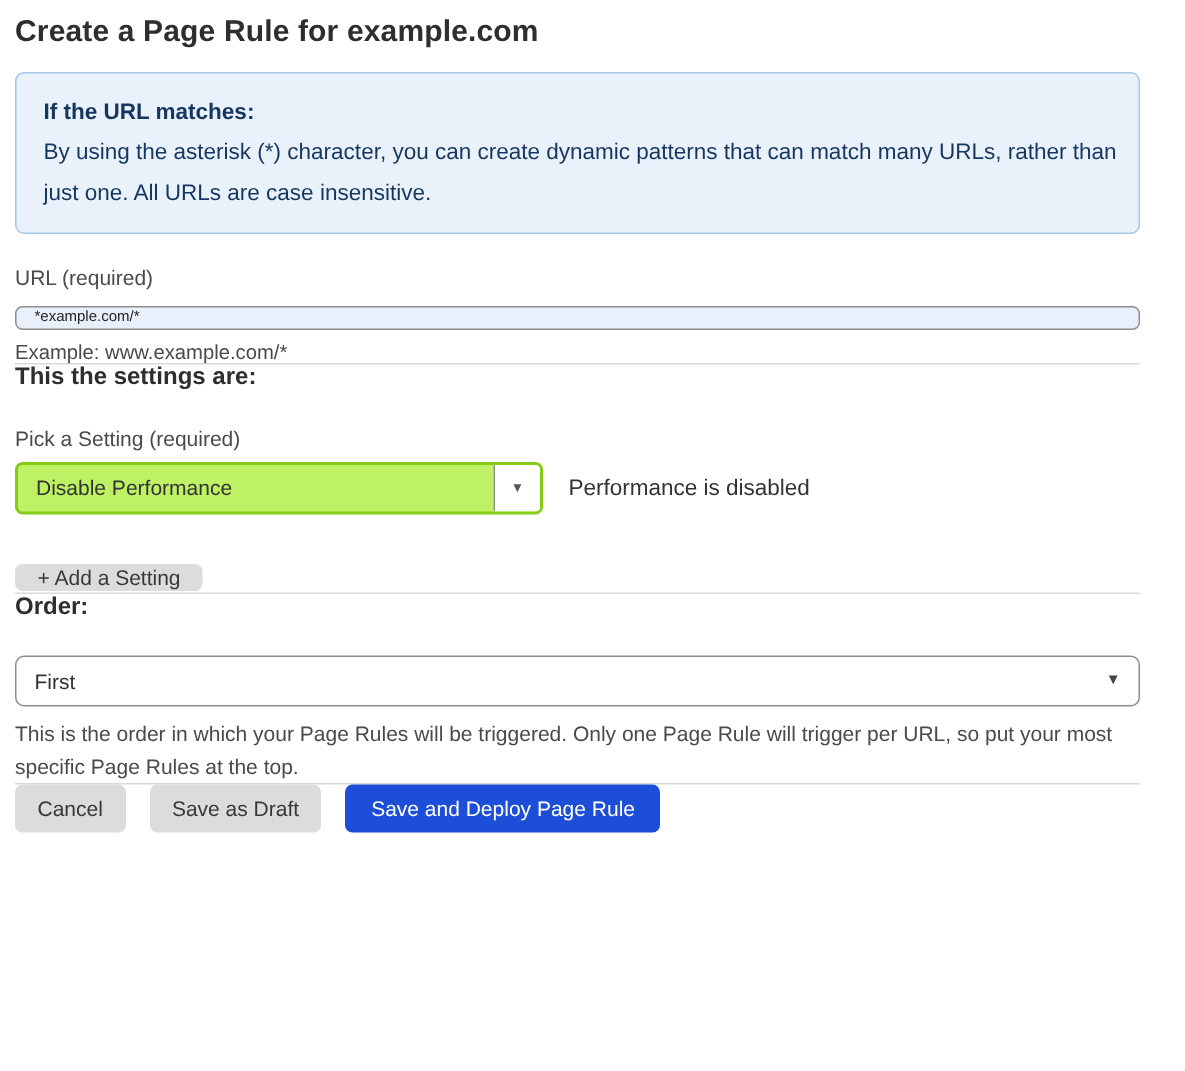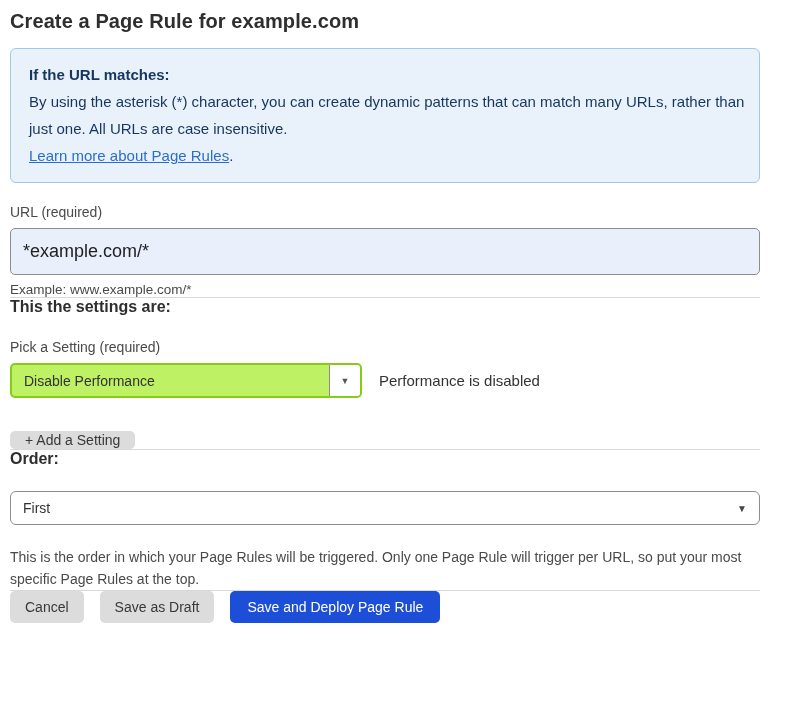--- a/index.html
+++ b/index.html
@@ -32,27 +32,27 @@
   .info-link-suffix { color: #16355f; }
 
   .field-label {
     display: block;
     font-size: 14px; color: #4a4a4a;
     margin-bottom: 8px;
   }
 
   .url-input {
     width: 100%;
-    height: 47px;
+    height: 16px;
     background: #e9effb;
     border: 1px solid #8d8d8d;
     border-radius: 5px;
     padding: 0 12px;
     font-family: "Liberation Sans", sans-serif;
-    font-size: 18px;
+    font-size: 10px;
     color: #222222;
     outline: none;
   }
   .helper-text {
     font-size: 13.5px; color: #4a4a4a;
     margin-top: 7px;
   }
 
   hr.divider {
     border: none;
@@ -113,36 +113,35 @@
     padding: 0 12px;
     font-size: 14px; color: #333333;
     cursor: pointer;
   }
   .select-full .select-value { flex: 1; }
   .select-full .arrow { font-size: 10px; color: #444444; }
 
   .order-helper {
     font-size: 14px; color: #4a4a4a;
     line-height: 22px;
-    margin-top: 21px;
+    margin-top: 7px;
   }
 
   .footer-actions { display: flex; align-items: center; gap: 16px; }
 </style>
 </head>
 <body>
 
 <div class="page">
 
   <h1 class="page-title">Create a Page Rule for example.com</h1>
 
   <div class="info-box">
     <div class="info-heading">If the URL matches:</div>
     <div class="info-body">By using the asterisk (*) character, you can create dynamic patterns that can match many URLs, rather than just one. All URLs are case insensitive.</div>
-    <div class="info-link-line"><a href="#" class="info-link">Learn more about Page Rules</a><span class="info-link-suffix">.</span></div>
   </div>
 
   <label class="field-label">URL (required)</label>
   <input class="url-input" type="text" value="*example.com/*" style="">
   <div class="helper-text">Example: www.example.com/*</div>
 
   <hr class="divider divider-1">
 
   <h2 class="section-heading">This the settings are:</h2>
 

